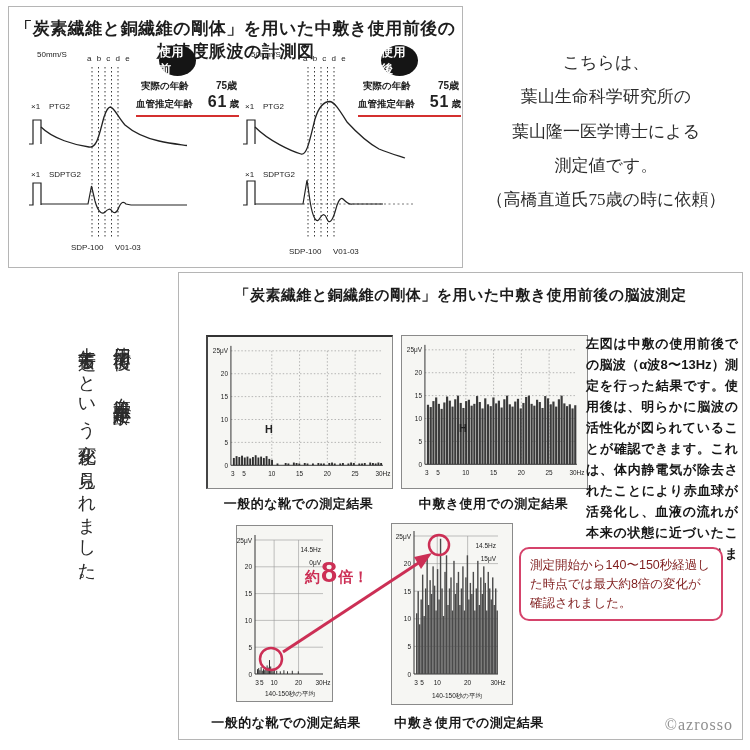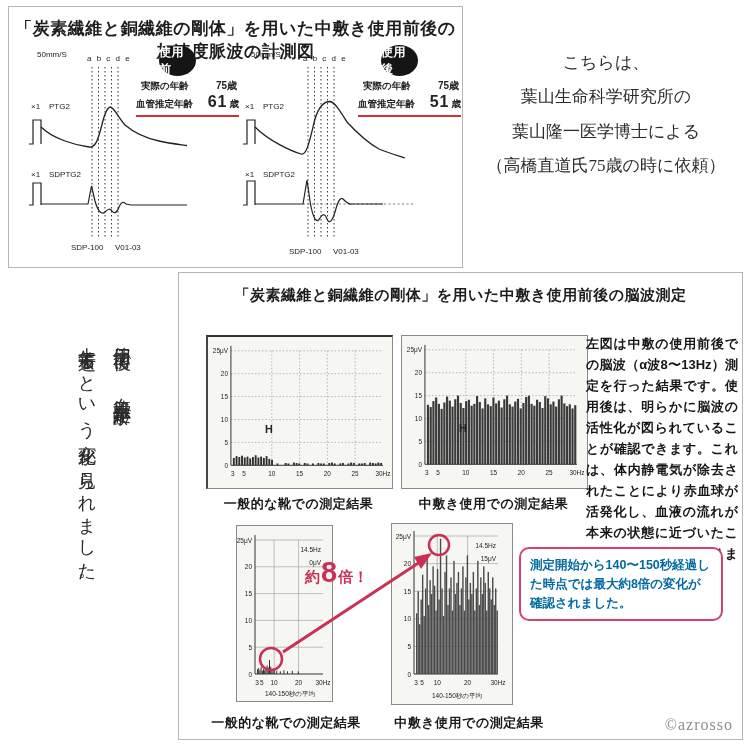--- a/index.html
+++ b/index.html
@@ -39,21 +39,21 @@
   #scan-b{left:222px;top:62px;width:187px;height:154px;}
   #scan-c{left:57px;top:252px;width:97px;height:177px;}
   #scan-d{left:212px;top:250px;width:122px;height:182px;}
   .chart-caption{position:absolute;font-size:13px;font-weight:600;text-align:center;color:#1a1a1a;letter-spacing:.5px;}
   #caption-a{left:22px;top:222px;width:195px;} #caption-b{left:217px;top:222px;width:195px;}
   #caption-c{left:12px;top:441px;width:190px;} #caption-d{left:200px;top:441px;width:180px;}
   #brain-desc{left:407px;top:60px;width:152px;font-size:13px;font-weight:600;line-height:1.62;color:#161616;text-align:justify;}
   #ratio-label{left:126px;top:285px;color:var(--accent);font-weight:bold;display:flex;align-items:baseline;}
   #ratio-label .sm{font-size:15px;} #ratio-label .big8{font-size:29px;line-height:1;margin:0 1px;}
   #highlight-box{left:340px;top:274px;width:204px;border:2px solid #d5436b;border-radius:10px;
-    padding:7px 9px;font-size:12.5px;font-weight:700;line-height:1.5;color:#0369a1;background:#fff;}
+    padding:7px 9px;font-size:12.5px;font-weight:400;line-height:1.5;color:#7f1d1d;background:#fff;}
   #conclusion{left:335px;top:352px;width:218px;font-size:12.5px;font-weight:bold;line-height:1.5;color:var(--accent);}
   #arrow-overlay{left:0;top:0;width:565px;height:468px;pointer-events:none;}
   #watermark{right:9px;bottom:5px;font-family:"Liberation Serif","DejaVu Serif",serif;
     font-size:16px;color:var(--wm);letter-spacing:1px;}
 </style>
 </head>
 <body>
 
 <div id="top-box" class="abs">
   <div class="box-title abs">「炭素繊維と銅繊維の剛体」を用いた中敷き使用前後の加速度脈波の計測図</div>
@@ -125,20 +125,21 @@
       <span class="big">51</span>
       <span class="unit">歳</span>
     </div>
   </div>
 </div>
 
 <div id="right-note" class="abs">
   <div>こちらは、</div>
   <div>葉山生命科学研究所の</div>
   <div>葉山隆一医学博士による</div>
+  <div>測定値です。</div>
   <div>（高橋直道氏75歳の時に依頼）</div>
 </div>
 
 <div id="left-note" class="abs">
   <p>使用前後で、血管推定年齢が</p>
   <p>十年若返るという変化が見られました。</p>
 </div>
 
 <div id="bottom-box" class="abs">
   <div class="box-title abs">「炭素繊維と銅繊維の剛体」を用いた中敷き使用前後の脳波測定</div>

